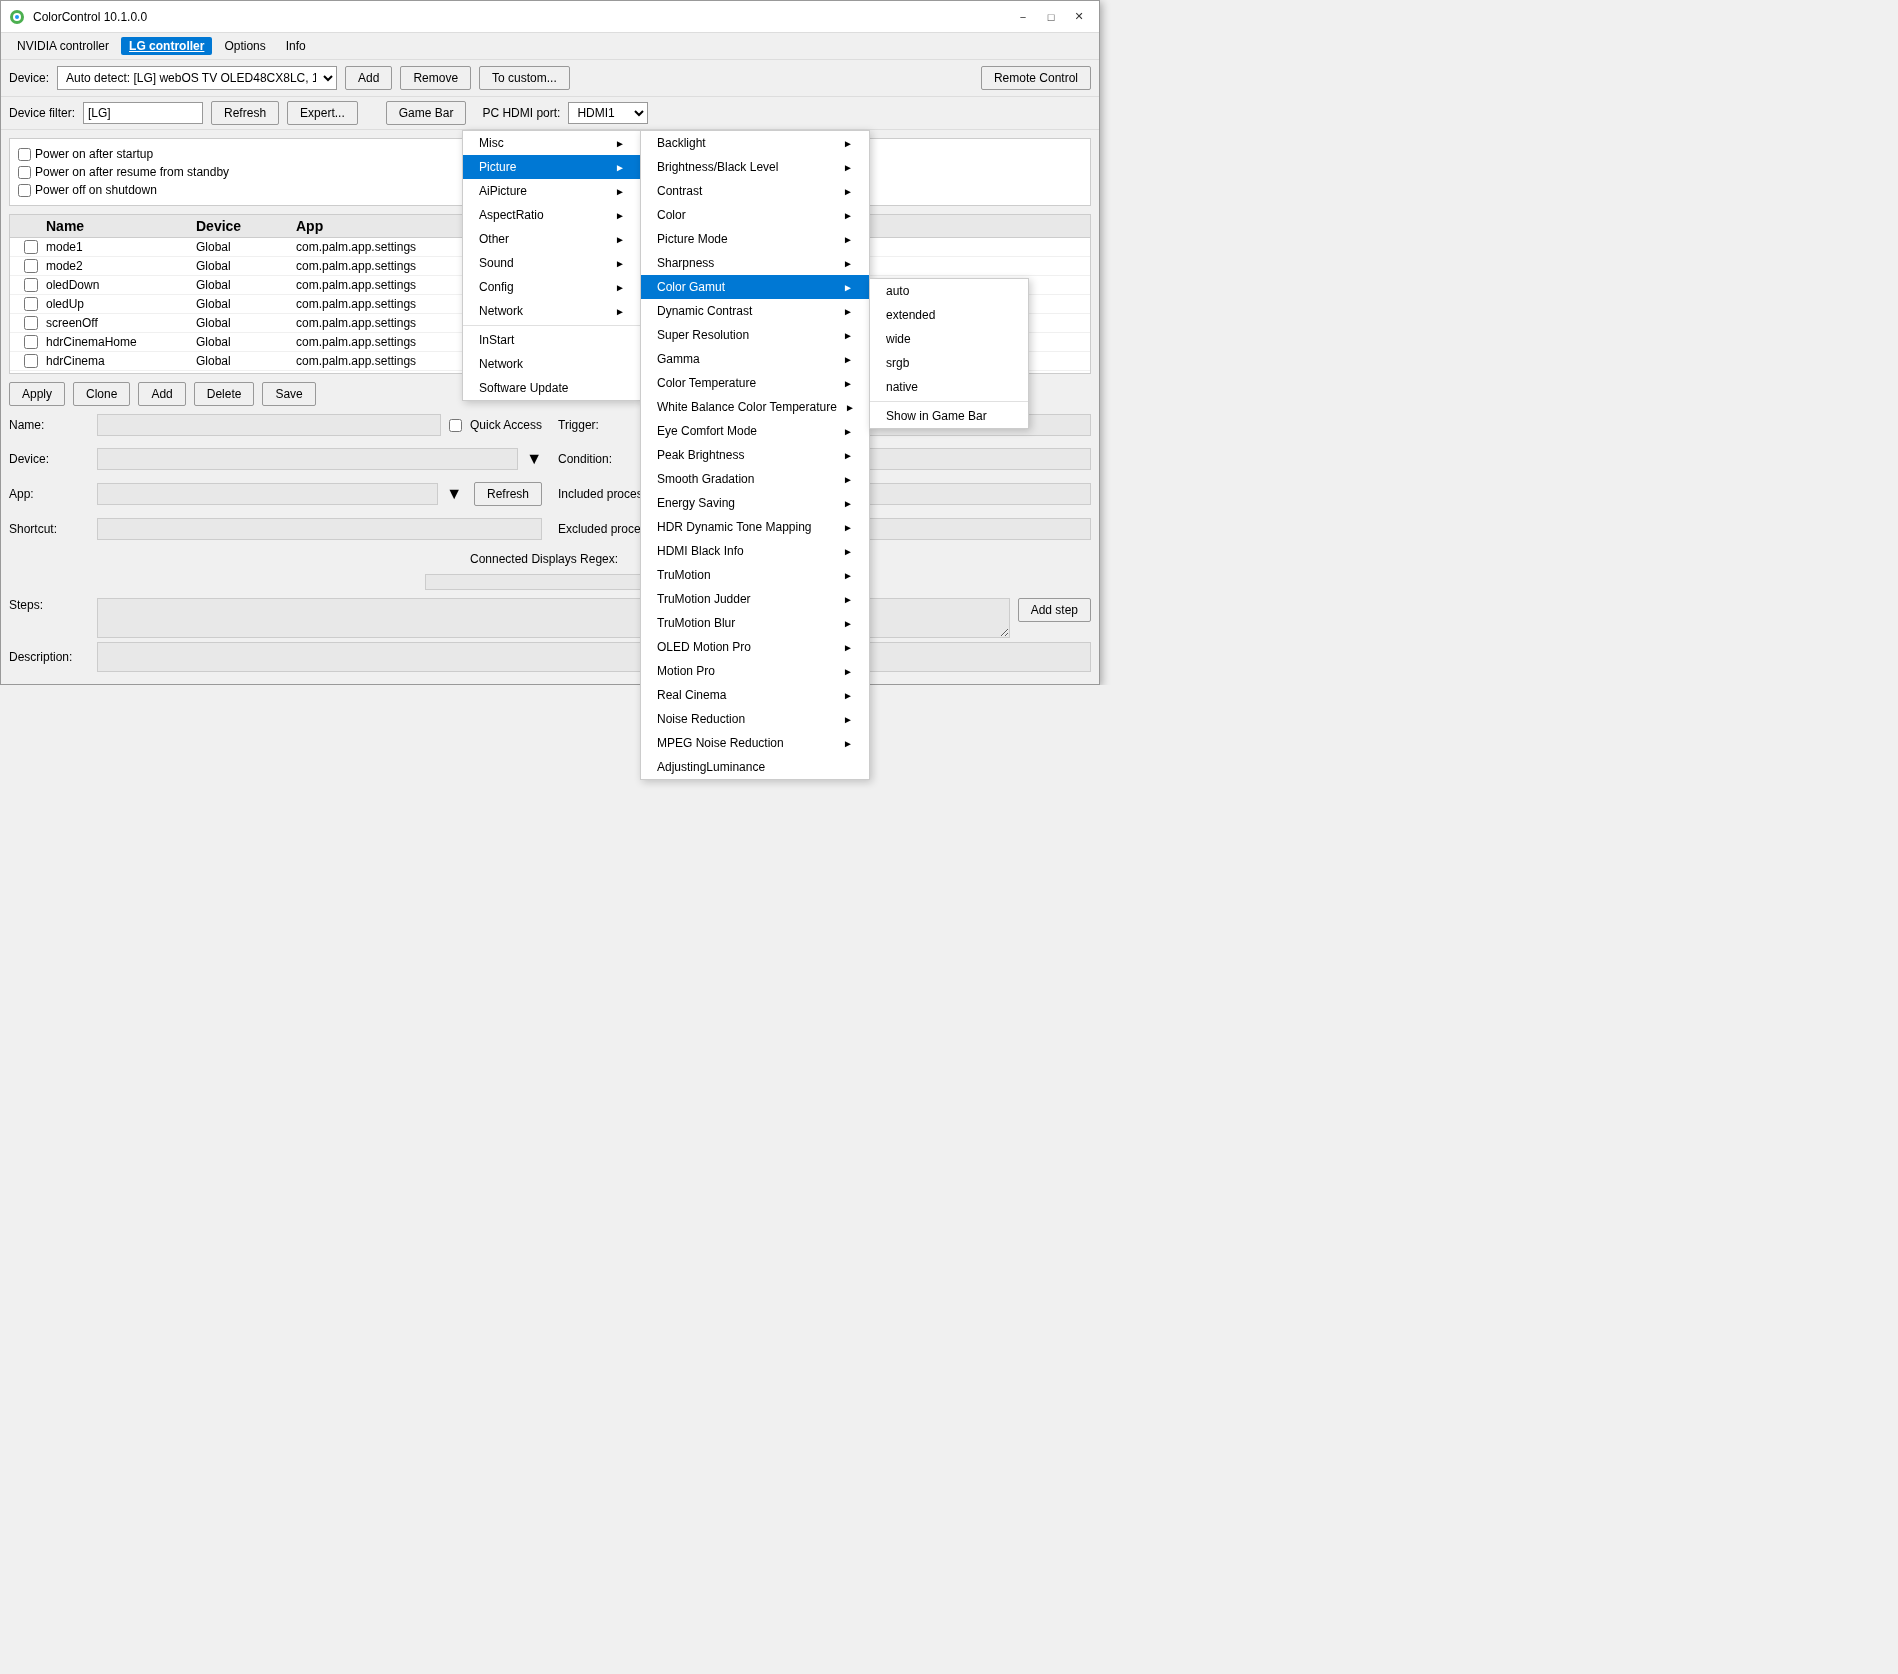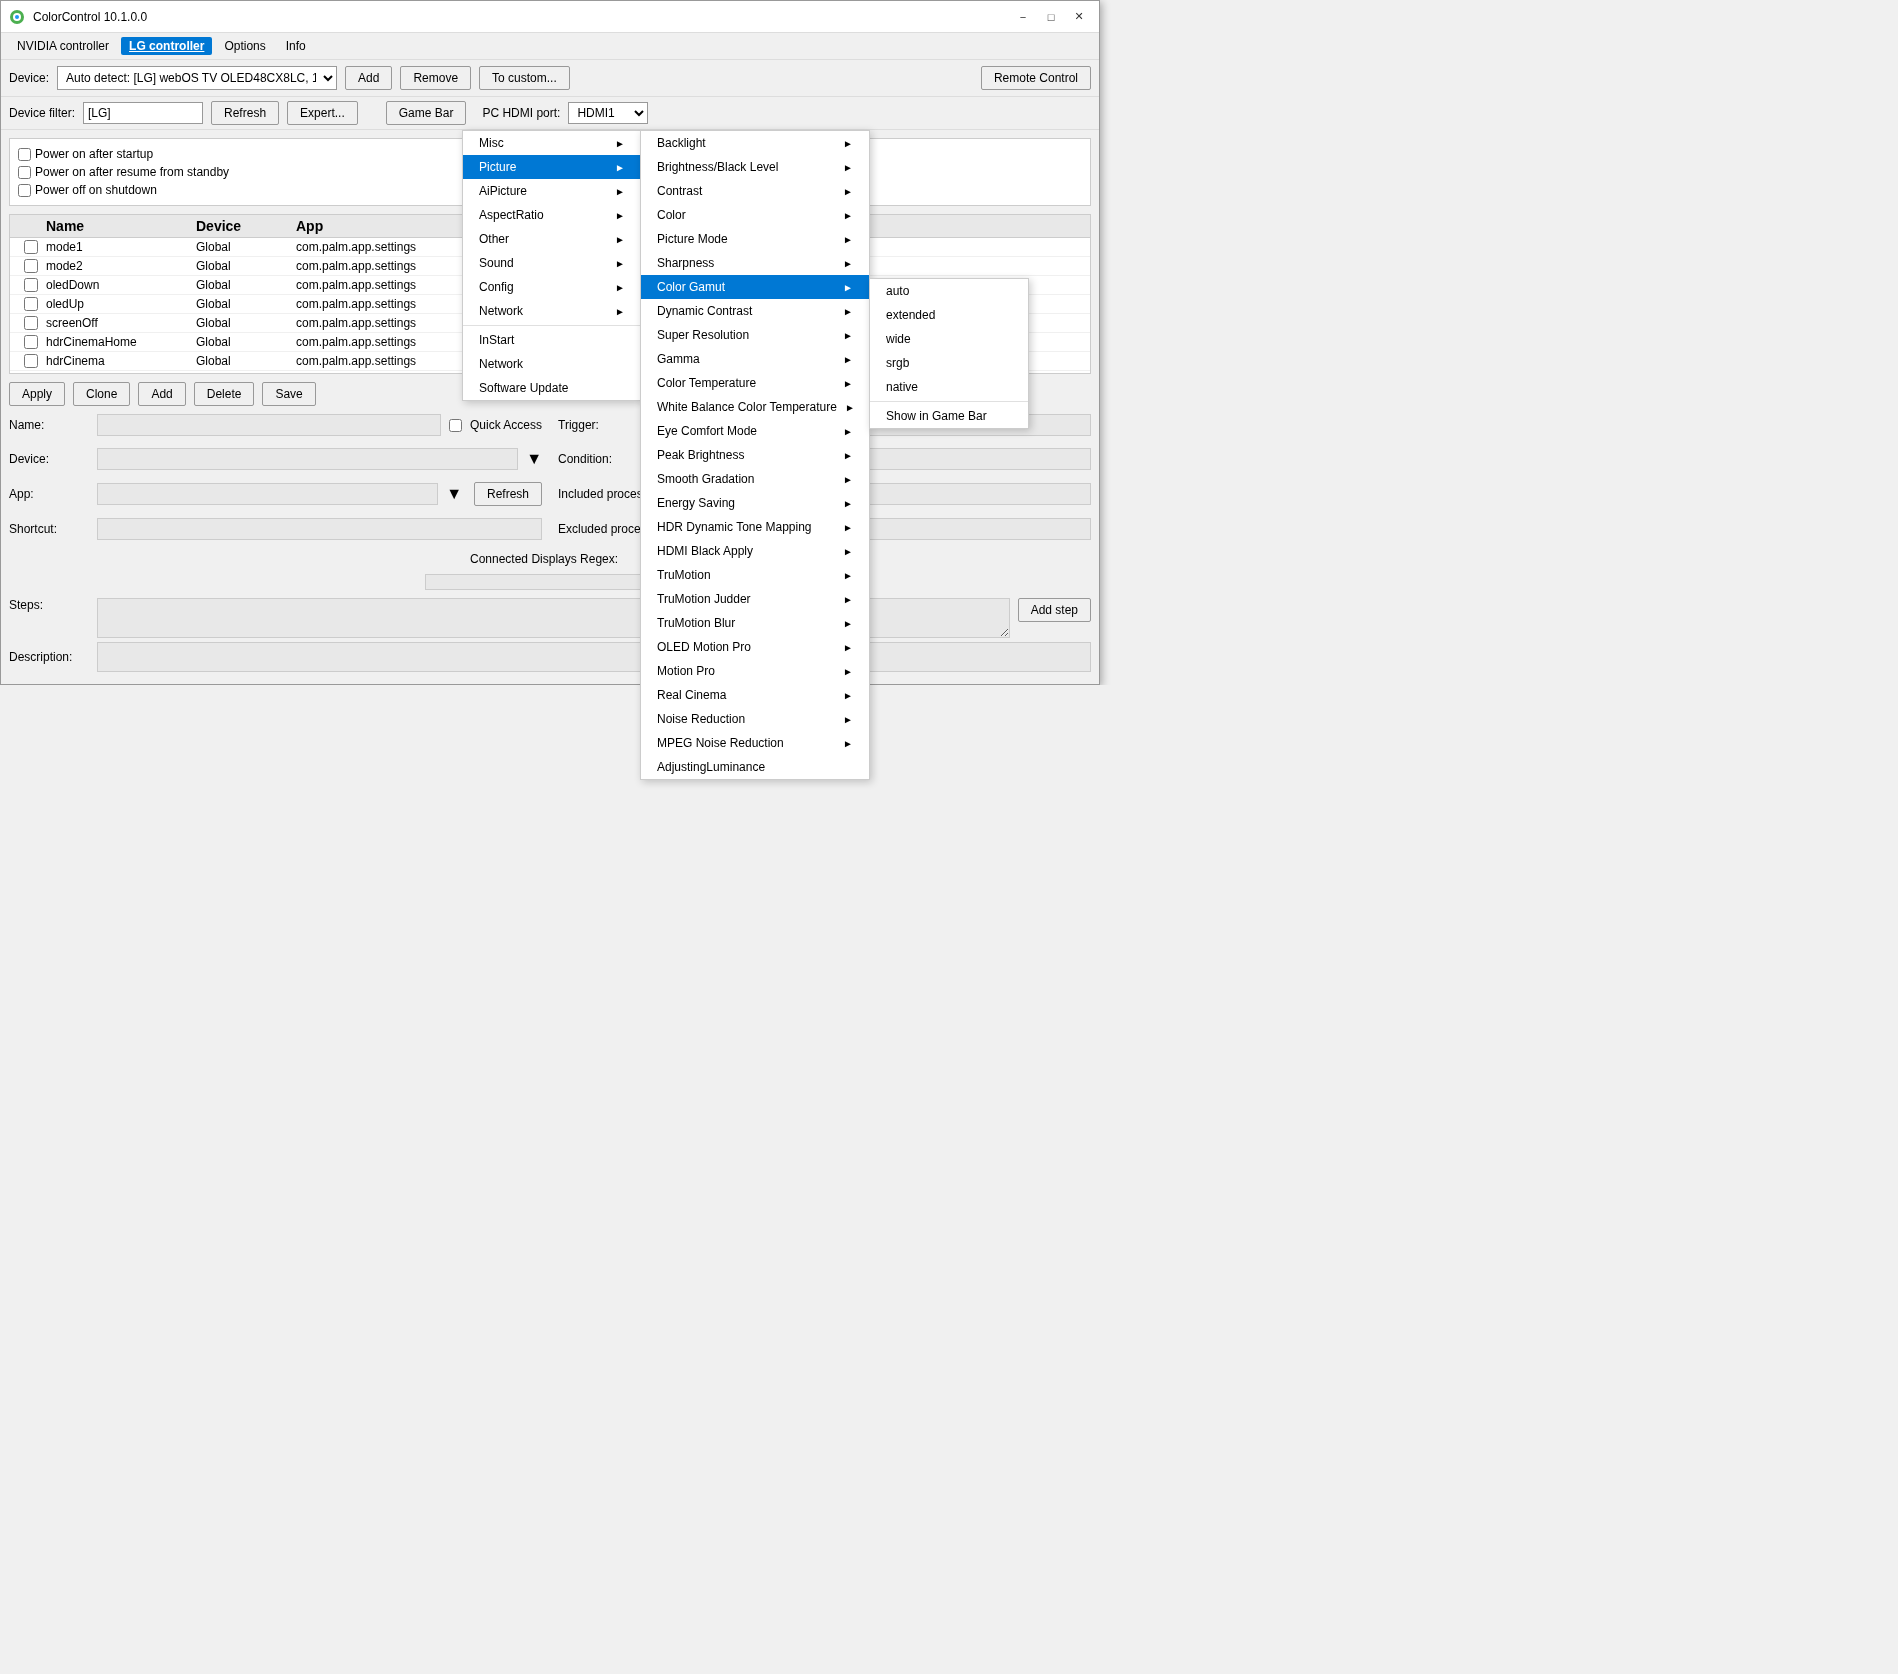--- a/index.html
+++ b/index.html
@@ -589,21 +589,21 @@
       </div>
       <div class="menu-popup-item">
         <span>Energy Saving</span>
         <span class="arrow">►</span>
       </div>
       <div class="menu-popup-item">
         <span>HDR Dynamic Tone Mapping</span>
         <span class="arrow">►</span>
       </div>
       <div class="menu-popup-item">
-        <span>HDMI Black Apply</span>
+        <span>HDMI Black Info</span>
         <span class="arrow">►</span>
       </div>
       <div class="menu-popup-item">
         <span>TruMotion</span>
         <span class="arrow">►</span>
       </div>
       <div class="menu-popup-item">
         <span>TruMotion Judder</span>
         <span class="arrow">►</span>
       </div>

